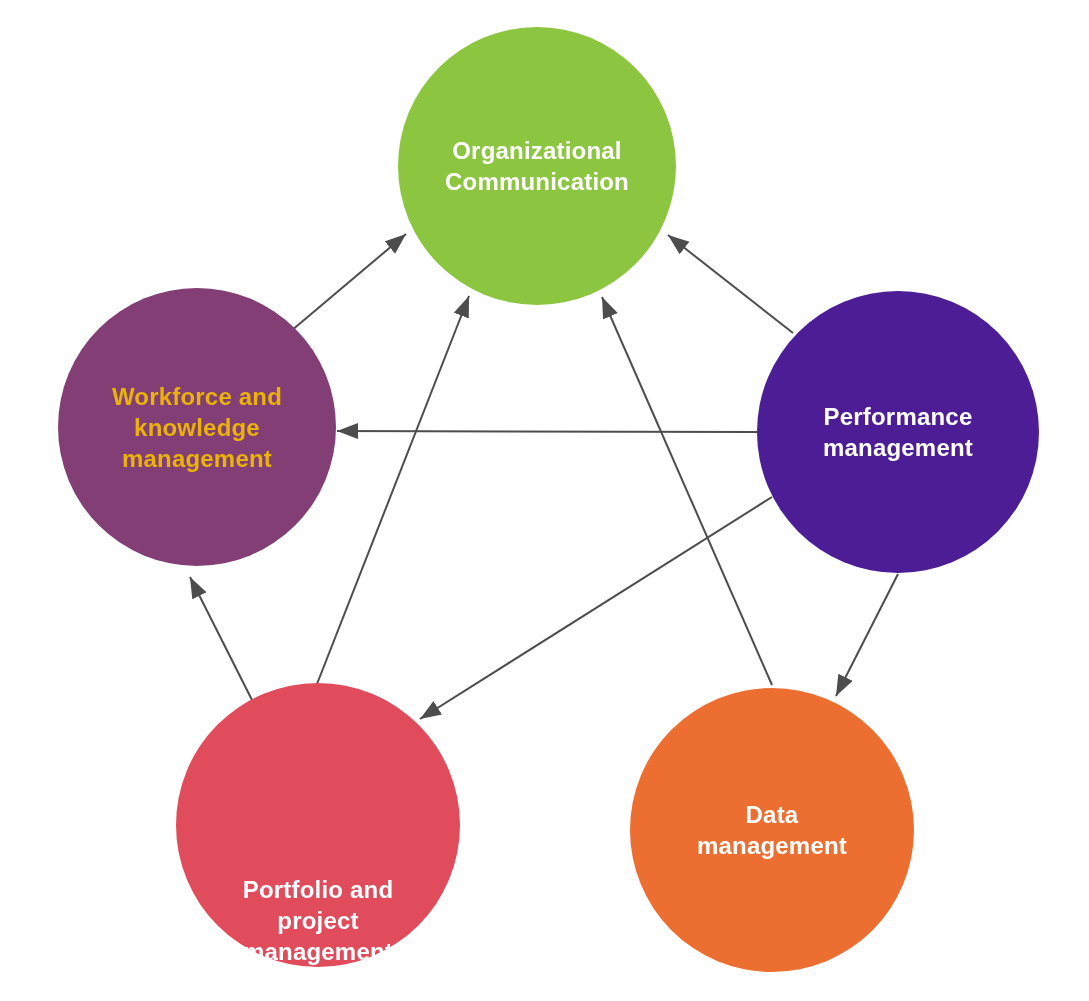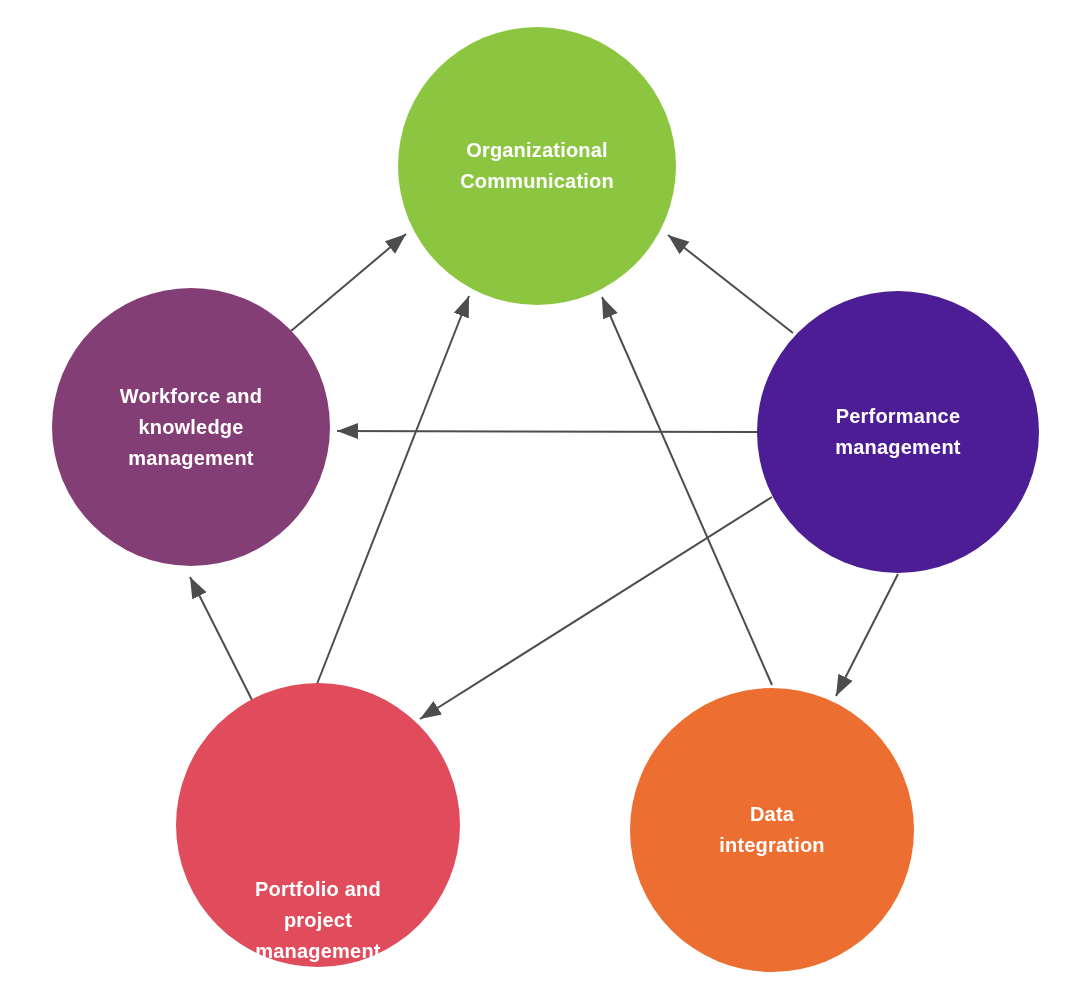--- a/index.html
+++ b/index.html
@@ -29,21 +29,21 @@
     display: flex;
     align-items: center;
     justify-content: center;
     text-align: center;
     box-sizing: border-box;
   }
   .node-label {
     display: block;
     white-space: pre-line;
     font-weight: bold;
-    font-size: 20px;
+    font-size: 24px;
     line-height: 31px;
     letter-spacing: 0.2px;
   }
 </style>
 </head>
 <body>
 
 <div class="canvas">
 
   <svg id="edge-layer" xmlns="http://www.w3.org/2000/svg">
@@ -60,35 +60,35 @@
       <line x1="772" y1="497" x2="420" y2="719" stroke="#4D4D4D" stroke-width="2" marker-end="url(#arrowhead)"></line>
       <line x1="898" y1="574" x2="836" y2="696" stroke="#4D4D4D" stroke-width="2" marker-end="url(#arrowhead)"></line>
       <line x1="252" y1="700" x2="190" y2="577" stroke="#4D4D4D" stroke-width="2" marker-end="url(#arrowhead)"></line>
     </svg>
 
   <div class="node" style="left: 398px; top: 27px; width: 278px; height: 278px; background: rgb(140, 198, 65); color: rgb(255, 255, 255);">
     <span class="node-label">Organizational
 Communication</span>
   </div>
 
-  <div class="node" style="left: 52px; top: 288px; width: 278px; height: 278px; background: rgb(130, 62, 117); color: #ffffff;">
+  <div class="node" style="left: 58px; top: 288px; width: 278px; height: 278px; background: rgb(130, 62, 117); color: #eab308;">
     <span class="node-label">Workforce and
 knowledge
 management</span>
   </div>
 
   <div class="node" style="left: 757px; top: 291px; width: 282px; height: 282px; background: #4c1d95; color: rgb(255, 255, 255);">
     <span class="node-label">Performance
 management</span>
   </div>
 
   <div class="node" style="left: 176px; top: 683px; width: 284px; height: 284px; background: rgb(224, 76, 92); color: rgb(255, 255, 255); align-items: flex-end;">
     <span class="node-label">Portfolio and
 project
 management</span>
   </div>
 
   <div class="node" style="left: 630px; top: 688px; width: 284px; height: 284px; background: rgb(237, 110, 49); color: rgb(255, 255, 255);">
     <span class="node-label">Data
-integration</span>
+management</span>
   </div>
 
 </div>
 
 </body></html>

